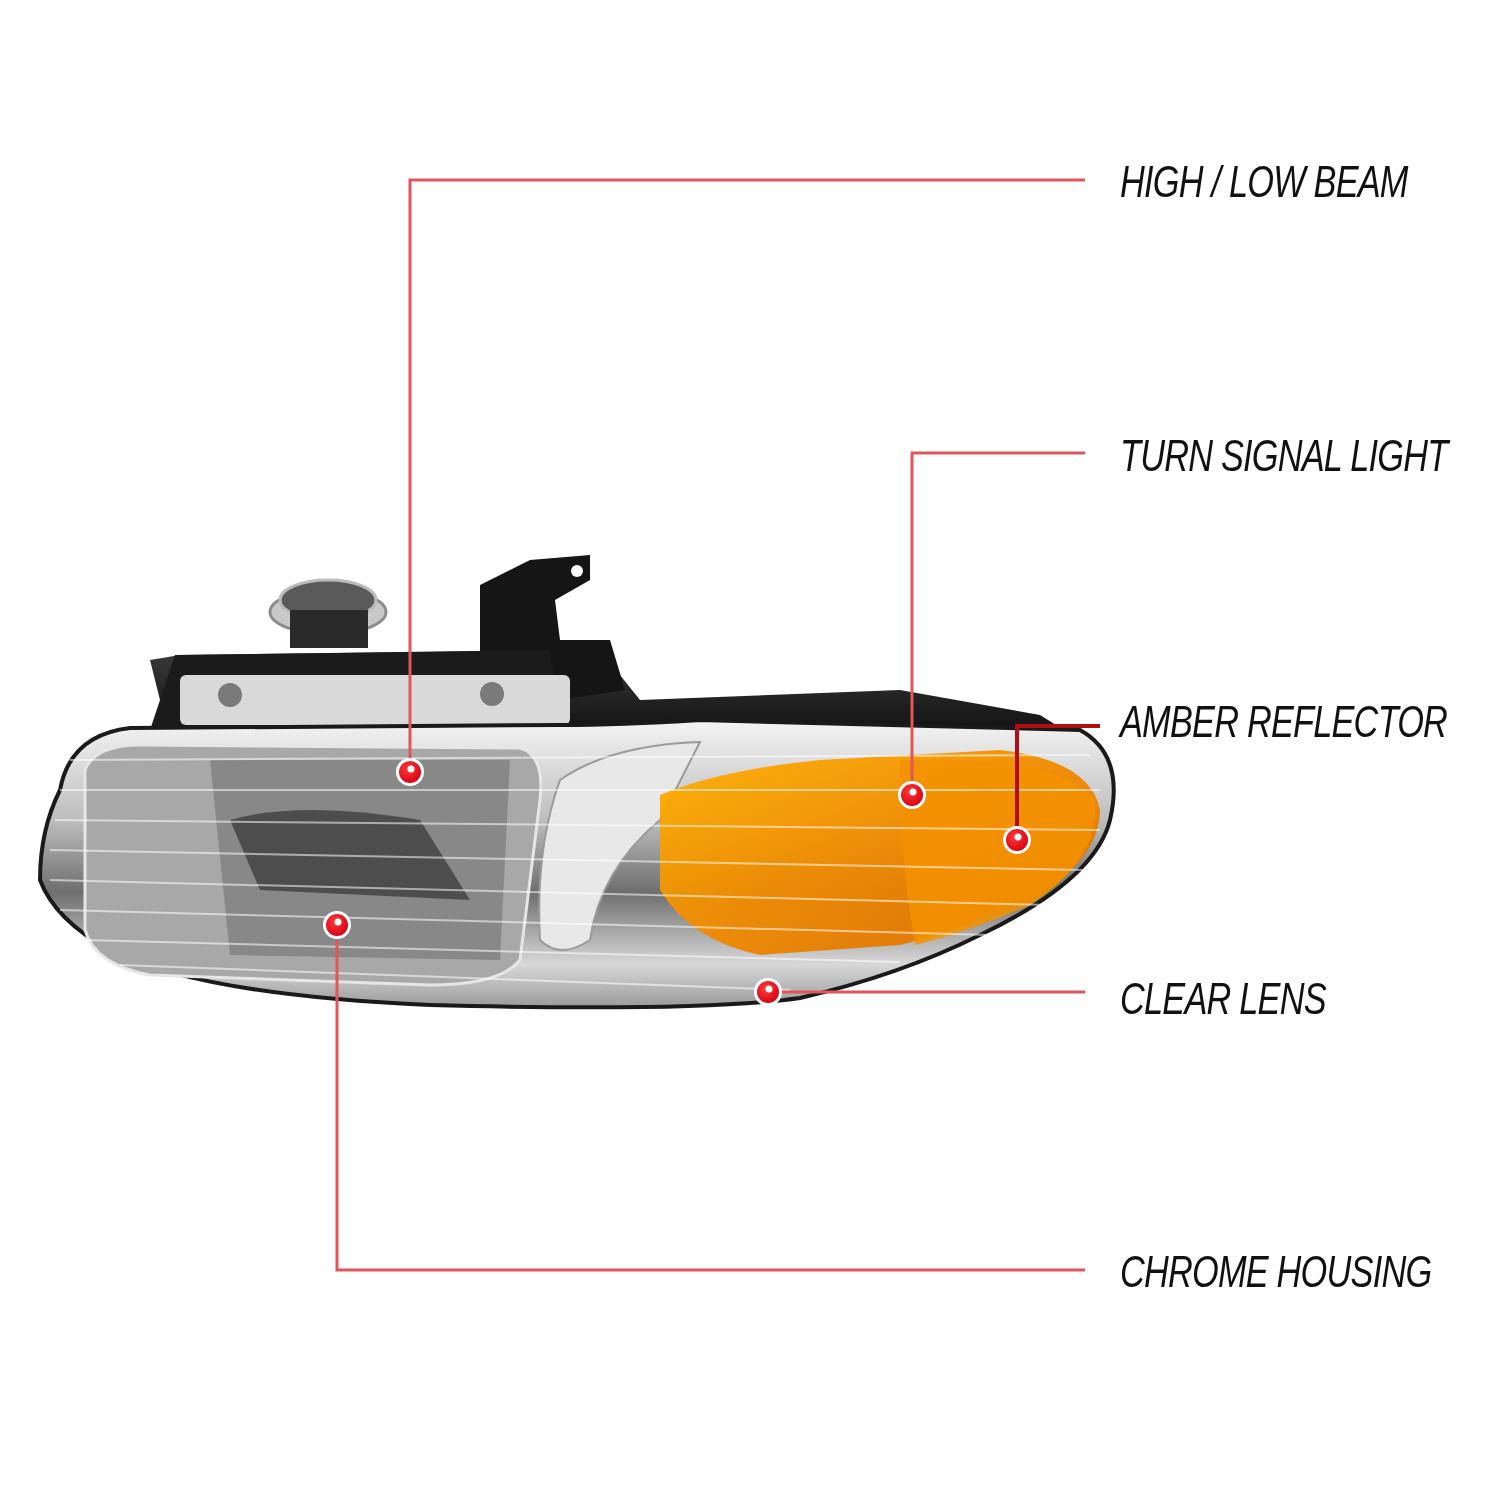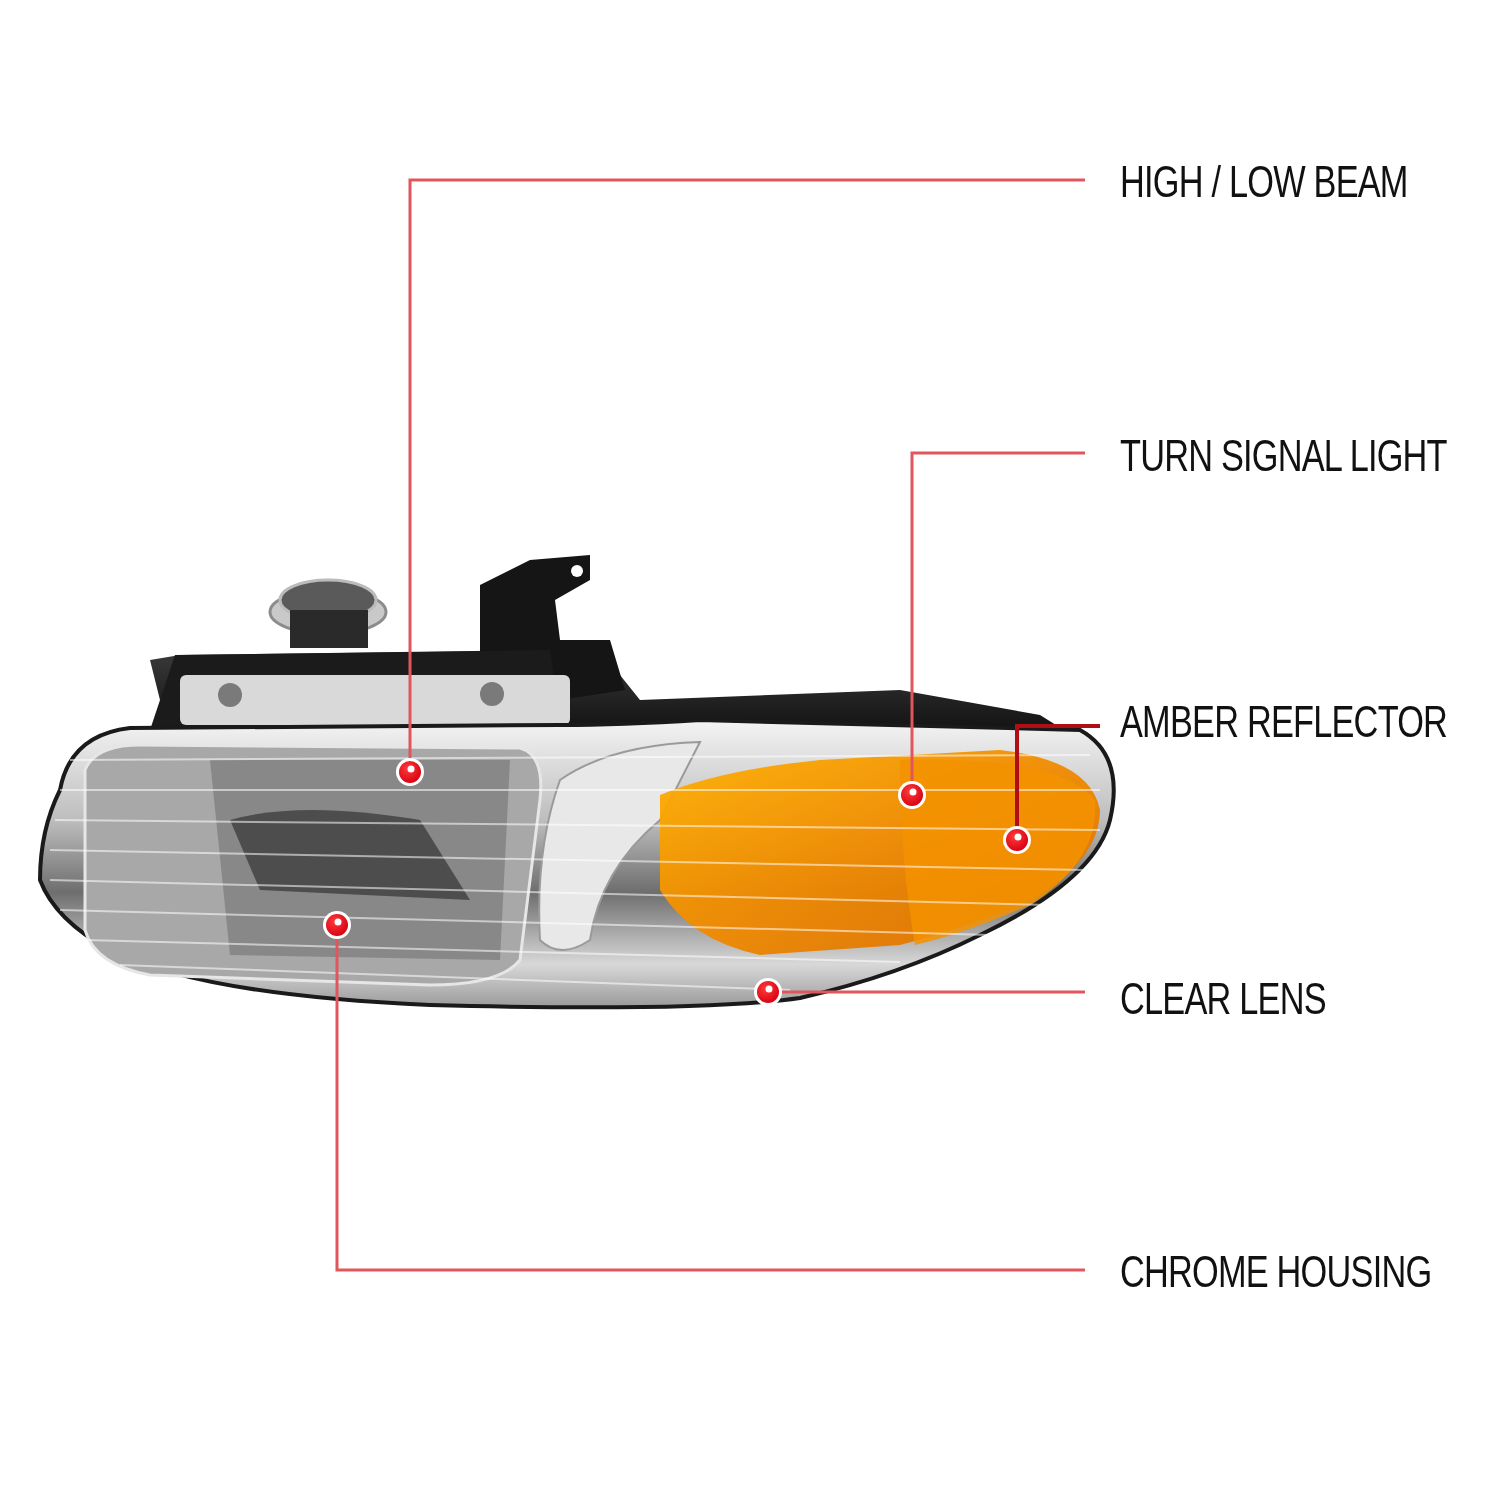--- a/index.html
+++ b/index.html
@@ -3,20 +3,21 @@
   <meta charset="utf-8">
   <style>
     html, body { margin: 0; padding: 0; background: #ffffff; }
     .canvas {
       position: relative;
       width: 1500px;
       height: 1500px;
       background: #ffffff;
       overflow: hidden;
       font-family: "Liberation Sans", "DejaVu Sans", sans-serif;
+      font-style: italic;
     }
     .label {
       position: absolute;
       font-family: "Liberation Sans", sans-serif;
       font-weight: normal;
       color: #111111;
       font-size: 44px;
       letter-spacing: -1px;
       transform: scaleX(0.78);
       transform-origin: left center;

